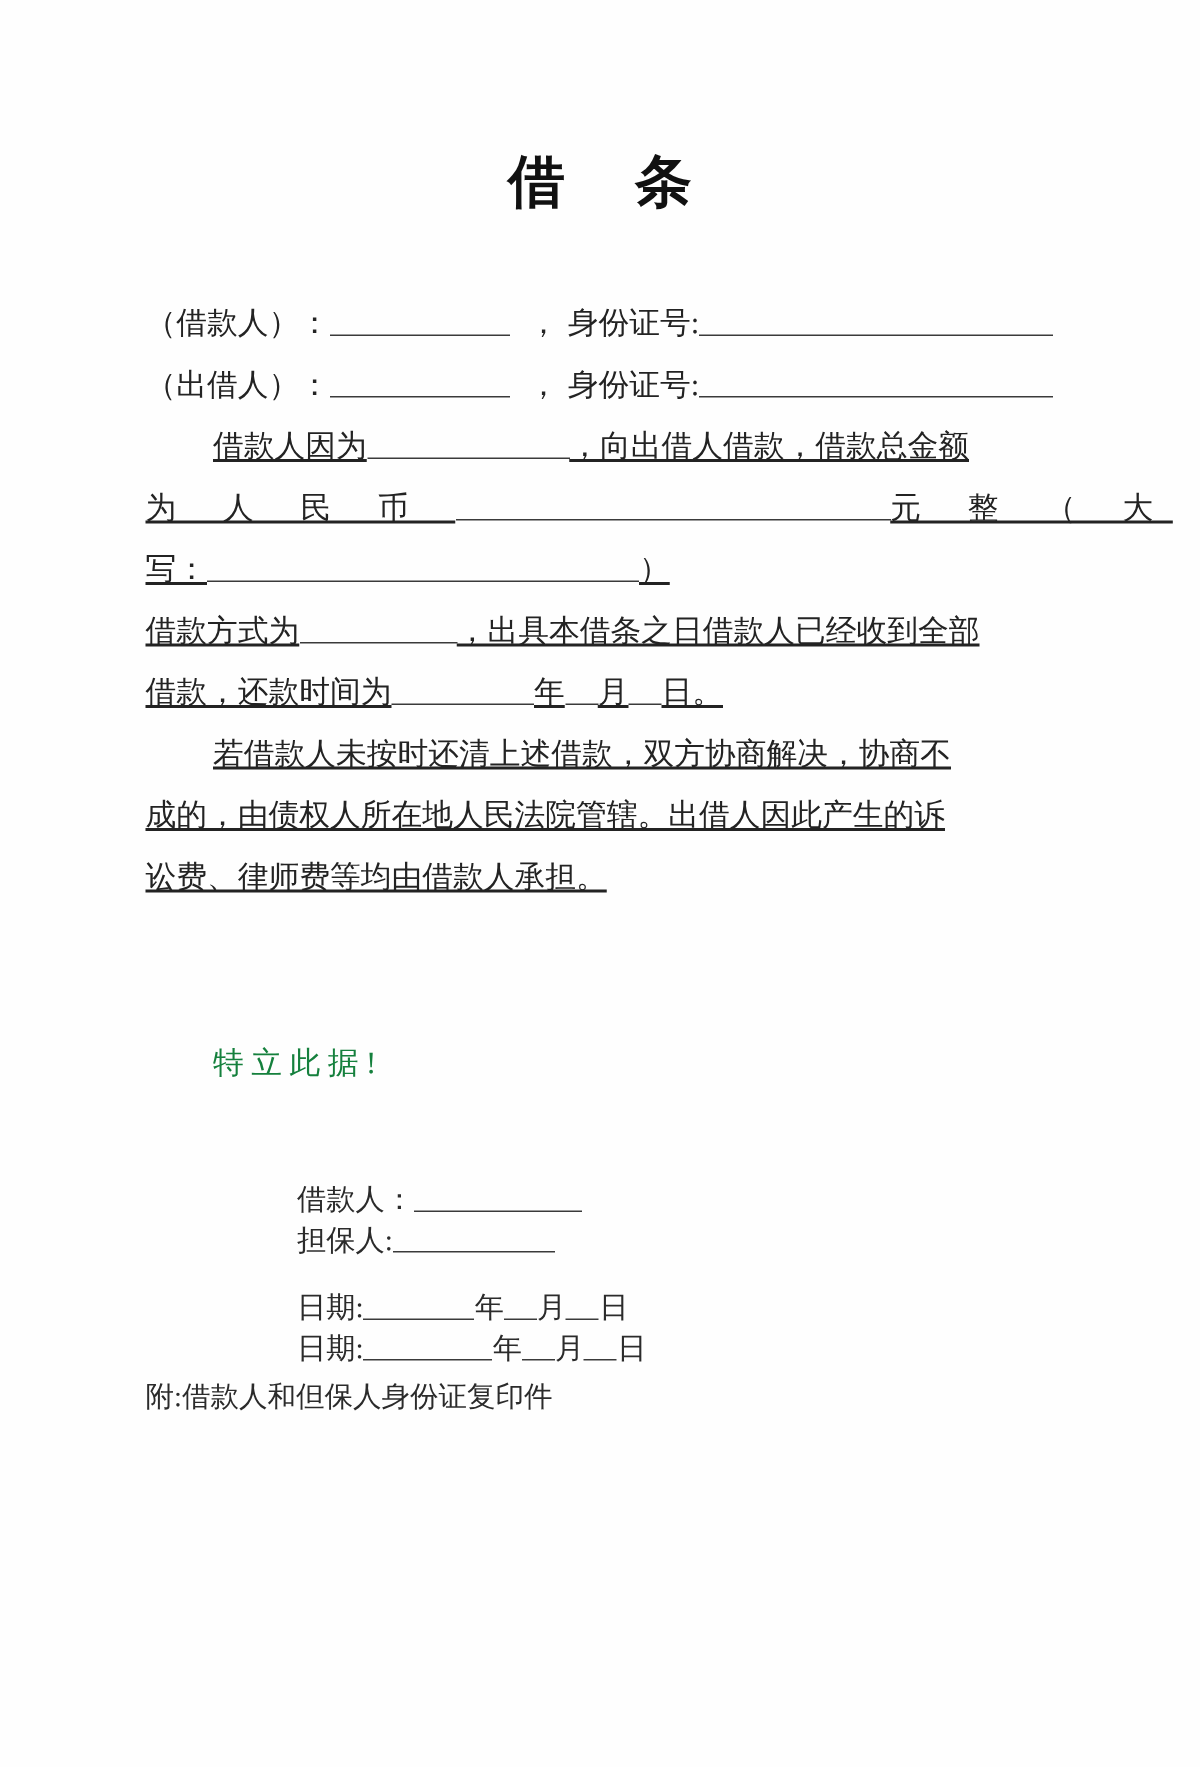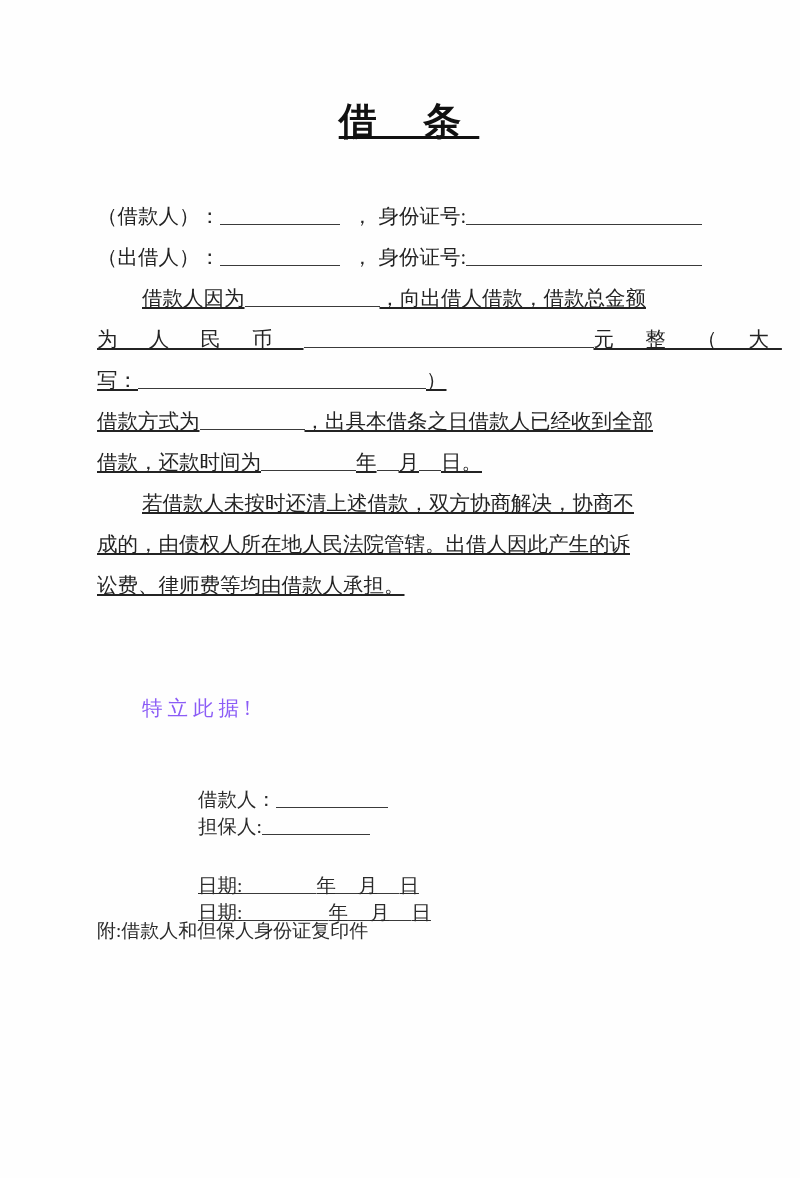--- a/index.html
+++ b/index.html
@@ -28,21 +28,20 @@
     top: 96px;
     left: 0;
     width: 800px;
     text-align: center;
     font-family: "Liberation Sans", "DejaVu Sans", sans-serif;
     font-weight: bold;
     font-size: 38px;
     letter-spacing: 18px;
     text-indent: 18px;
     color: #111111;
-    text-decoration: underline;
   }
 
   
   .body-block {
     position: absolute;
     left: 97px;
     top: 196px;
     width: 604px;
     font-size: 20.5px;
     line-height: 41px;
@@ -95,39 +94,39 @@
 
   .indent2 { display: inline-block; width: 45px; }
 
   
   .declare {
     position: absolute;
     left: 142px;
     top: 694px;
     font-size: 20.5px;
     letter-spacing: 5px;
-    color: #8b5cf6;
+    color: #15803d;
     white-space: nowrap;
   }
 
   
   .sig-area {
     position: absolute;
     left: 198px;
     top: 786px;
     width: 505px;
     font-size: 19.5px;
     color: #2b2b2b;
   }
   .sig-row {
     display: flex;
     white-space: nowrap;
     flex-direction: column;
   }
-  .sig-row + .sig-row { margin-top: 32px; text-decoration: underline; }
+  .sig-row + .sig-row { margin-top: 18px; }
   .sig-col-left { width: 272px; }
   .sig-col-right { width: 233px; }
 
   
   .footer-note {
     position: absolute;
     left: 97px;
     top: 918px;
     font-size: 19px;
     color: #2b2b2b;

